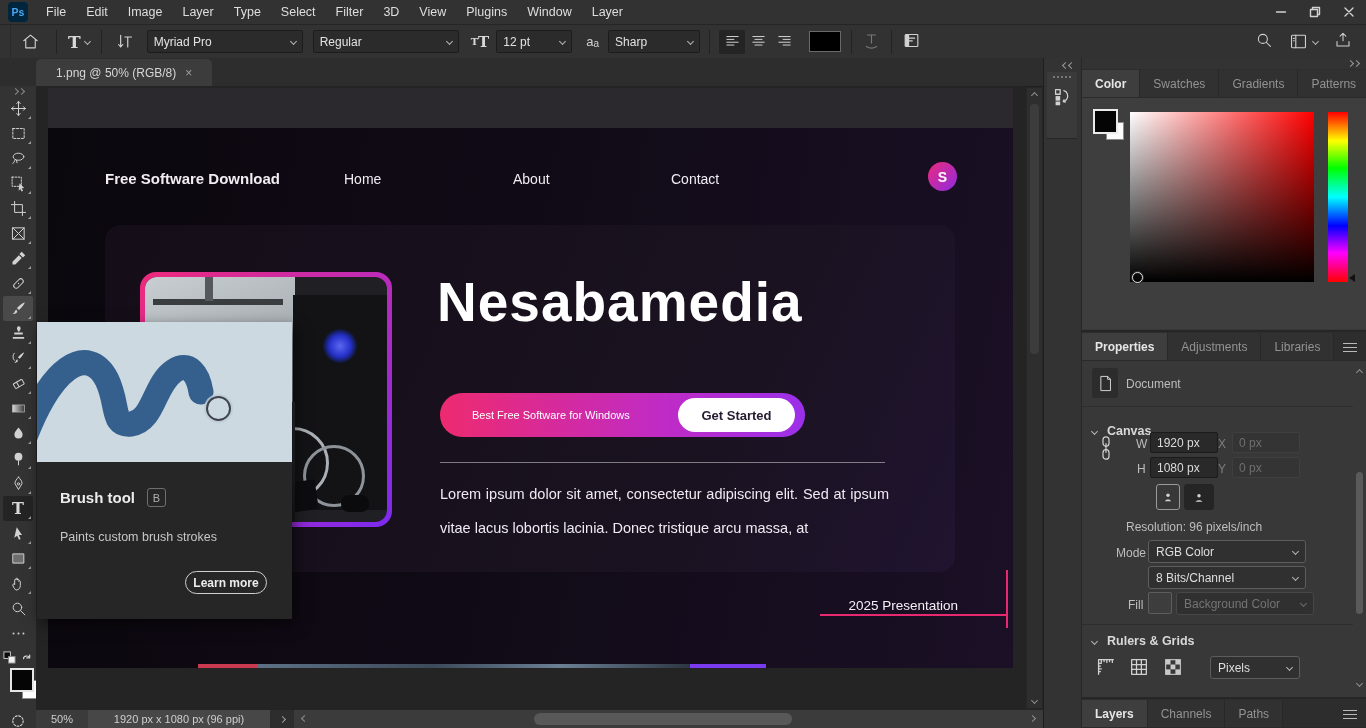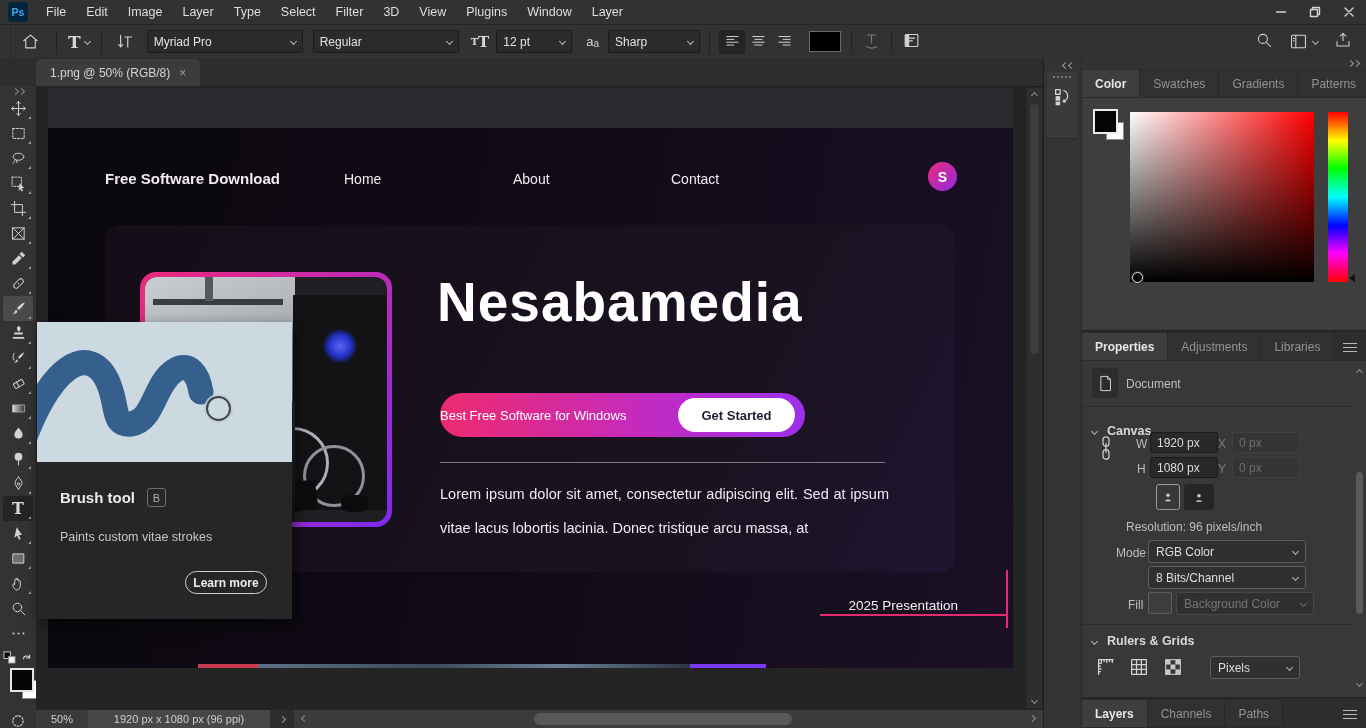--- a/index.html
+++ b/index.html
@@ -27,21 +27,21 @@
   
   .optionsbar{left:0;top:25px;width:1366px;height:33px;background:#323232;border-bottom:1px solid #1e1e1e;display:flex;align-items:center;}
   .sep{width:1px;height:24px;background:#232323;margin:0 7px;}
   .dd{height:21px;background:#2b2b2b;border:1px solid #1c1c1c;border-radius:2px;display:flex;align-items:center;
       padding:0 6px;color:#e2e2e2;font-size:12px;justify-content:space-between;}
   .alignbtn{width:26px;height:24px;display:flex;align-items:center;justify-content:center;border-radius:2px;}
   .alignbtn.active{background:#242424;}
   
   .tabstrip{left:0;top:58px;width:1043px;height:28px;background:#2d2d2d;border-bottom:1px solid #1e1e1e;display:flex;align-items:flex-end;}
   .doctab{margin-left:36px;height:27px;background:#3c3c3c;border-radius:5px 5px 0 0;display:flex;align-items:center;
-          padding:0 14px;color:#d5d5d5;font-size:12px;gap:9px;}
+          padding:0 20px;color:#d5d5d5;font-size:12px;gap:9px;}
   .doctab .x{color:#9f9f9f;font-size:12px;}
   
   .toolbar{left:0;top:86px;width:36px;height:642px;background:#333333;border-right:1px solid #272727;}
   .tool{position:relative;width:30px;height:25px;margin:0 auto;display:flex;align-items:center;justify-content:center;border-radius:2px;}
   .tool.sub::after{content:'';position:absolute;right:2px;bottom:2px;border-left:3.5px solid transparent;border-bottom:3.5px solid #9d9d9d;}
   .tool.hover{background:#4a4a4a;} .tool.pressed{background:#242424;}
   .serifT{font-family:"DejaVu Serif","Liberation Serif",serif;font-weight:bold;color:#d8d8d8;}
   
   .pasteboard{left:36px;top:86px;width:990px;height:624px;background:#242424;}
   .canvasdoc{position:absolute;left:12px;top:2px;width:965px;height:580px;overflow:hidden;background:#0d0a10;}
@@ -398,21 +398,21 @@
               <div class="abs" style="left:178px;top:52px;width:34px;height:34px;border-radius:50%;background:radial-gradient(circle,#5a67f0 0%,#2430c8 45%,#101733 70%)"></div>
               <div class="abs" style="left:112px;top:150px;width:66px;height:66px;border:3px solid #aab0b5;border-radius:50%;"></div>
               <div class="abs" style="left:158px;top:168px;width:56px;height:56px;border:3px solid #8d9398;border-radius:50%;"></div>
               <div class="abs" style="left:86px;top:208px;width:86px;height:30px;background:#0d0d10;transform:rotate(-8deg)"></div>
               <div class="abs" style="left:196px;top:218px;width:28px;height:17px;background:#0b0b0e;border-radius:8px"></div>
               <div class="abs" style="left:0;top:125px;width:150px;height:120px;background:linear-gradient(180deg,#2b2d31,#17181b)"></div>
             </div>
           </div>
           <div class="abs" style="left:332px;top:45px;width:500px;color:#fff;font-size:55px;font-weight:800;letter-spacing:1px">Nesabamedia</div>
           <div class="gradpill">
-            <span style="color:#fff;font-size:13px;">Best Free Software for Windows</span>
+            <span style="color:#fff;font-size:11px;margin-left:32px">Best Free Software for Windows</span>
             <div class="ctapill">Get Started</div>
           </div>
           <div class="abs" style="left:335px;top:237px;width:445px;height:1px;background:rgba(255,255,255,.45)"></div>
           <div class="abs" style="left:335px;top:252px;width:449px;color:#efeaf2;font-size:14.5px;line-height:34px;text-align:justify;text-align-last:left">Lorem ipsum dolor sit amet, consectetur adipiscing elit. Sed at ipsum vitae lacus lobortis lacinia. Donec tristique arcu massa, at</div>
         </div>
 
         <div class="abs" style="left:750px;top:470px;width:160px;text-align:right;color:#f4f0f6;font-size:13.5px">2025 Presentation</div>
         <div class="abs" style="left:958px;top:442px;width:2px;height:58px;background:#e8286f"></div>
         <div class="abs" style="left:772px;top:486px;width:188px;height:2px;background:#e8286f"></div>
         <div class="abs" style="left:150px;top:536px;width:60px;height:4px;background:#c93a4e"></div>
@@ -449,21 +449,21 @@
     <div class="ttimg">
       <svg class="squig" width="255" height="140" viewBox="0 0 255 140">
         <path d="M-18 132 C 12 40, 52 22, 70 58 C 82 83, 74 104, 94 102 C 117 99, 117 62, 137 49 C 152 39, 161 52, 164 70" fill="none" stroke="#35608e" stroke-width="25" stroke-linecap="round"></path>
       </svg>
       <div class="abs" style="left:169px;top:74px;width:21px;height:21px;border-radius:50%;border:2.5px solid #3f434e;box-shadow:0 0 0 2px rgba(190,203,214,.85)"></div>
     </div>
     <div class="abs row" style="left:23px;top:166px">
       <span style="font-size:15px;font-weight:bold;color:#ececec">Brush tool</span>
       <span class="keybadge">B</span>
     </div>
-    <div class="abs" style="left:23px;top:208px;color:#c6c6c6;font-size:12.5px">Paints custom vitae strokes</div>
+    <div class="abs" style="left:23px;top:208px;color:#c6c6c6;font-size:12.5px">Paints custom brush strokes</div>
     <button class="learnmore">Learn more</button>
   </div>
 
   <div class="abs dock">
 
     <div class="collapsed">
       <div style="display:flex;justify-content:flex-end;padding:5px 7px 0 0">
         <span class="dblchev">
             <span class="chev left sm" style="border-color:#9a9a9a"></span>
             <span class="chev left sm" style="border-color:#9a9a9a"></span>

